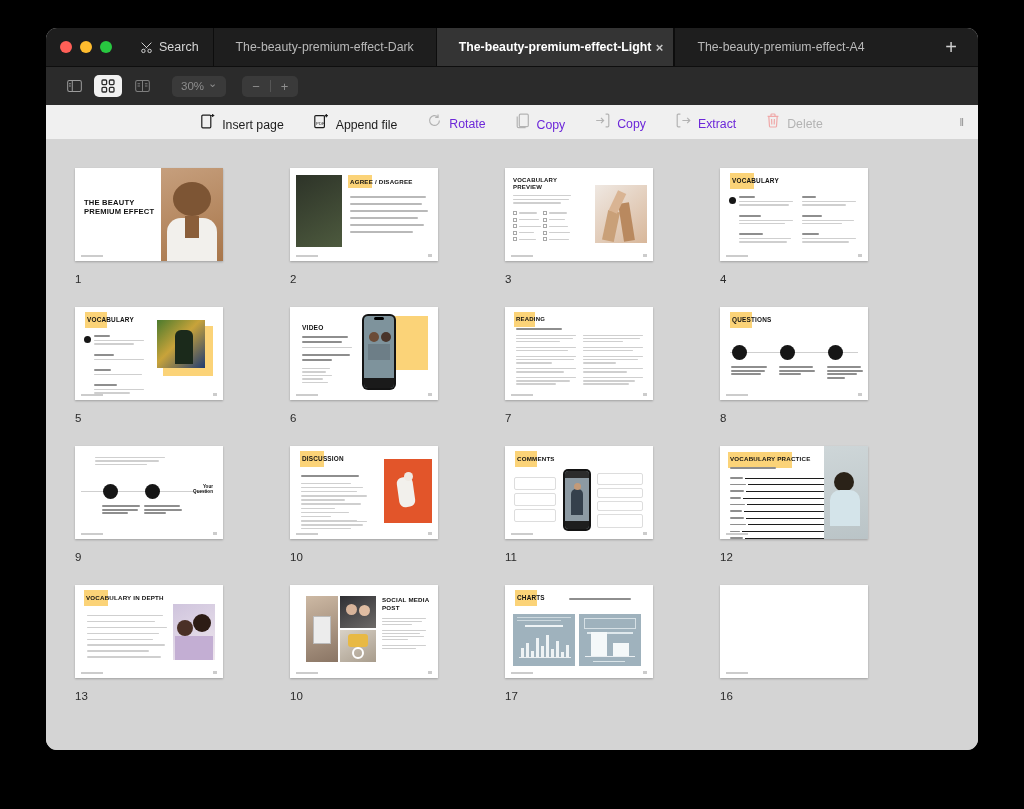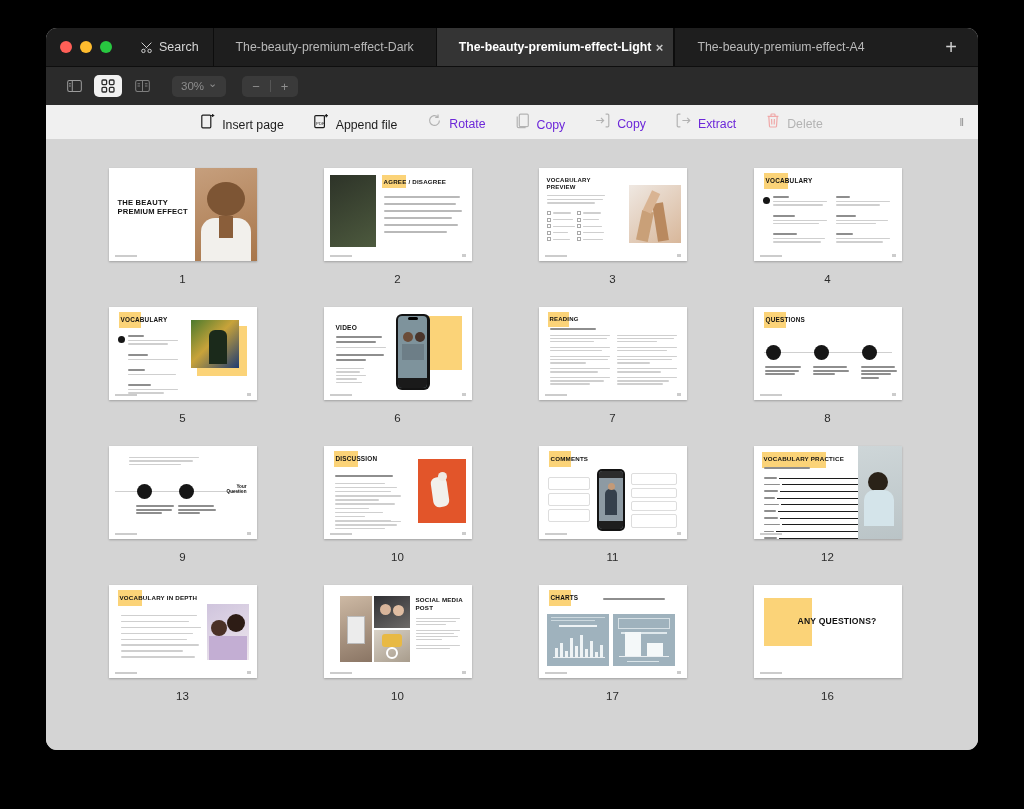--- a/index.html
+++ b/index.html
@@ -146,21 +146,21 @@
     overflow: hidden;
   }
   #grid {
     display: grid;
     grid-template-columns: repeat(4, 215px);
     justify-content: center;
     row-gap: 22px;
     padding: 28px 0 0 0;
     margin-right: 14px;
   }
-  .cell { display: flex; flex-direction: column; align-items: center; }
+  .cell { display: flex; flex-direction: column; }
   .thumb {
     width: 148px; height: 93px;
     background: #fff;
     box-shadow: 0 1px 2px rgba(0,0,0,.25);
     position: relative;
     overflow: hidden;
   }
   .thumb .pad { position: absolute; inset: 5px 6px 6px 6px; }
   .pno { margin-top: 12px; font-size: 11.5px; color: #2b2b2b; }
 
@@ -905,24 +905,20 @@
             </div>
           </div>
           <div class="foot"></div>
           <div class="pgn"></div>
         </div>
         <div class="pno">17</div>
       </div>
 
       <div class="cell">
         <div class="thumb">
-          <div class="pad">
-            <div style="position:absolute;left:4px;top:8px;width:48px;height:48px;" class="yl"></div>
-            <div style="position:absolute;left:38px;top:26px;font-size:8.6px;" class="title-blk">ANY QUESTIONS?</div>
-          </div>
           <div class="foot"></div>
         </div>
         <div class="pno">16</div>
       </div>
 
     </div>
 
     <div id="scroll-track">
       <div id="scroll-thumb"></div>
     </div>

